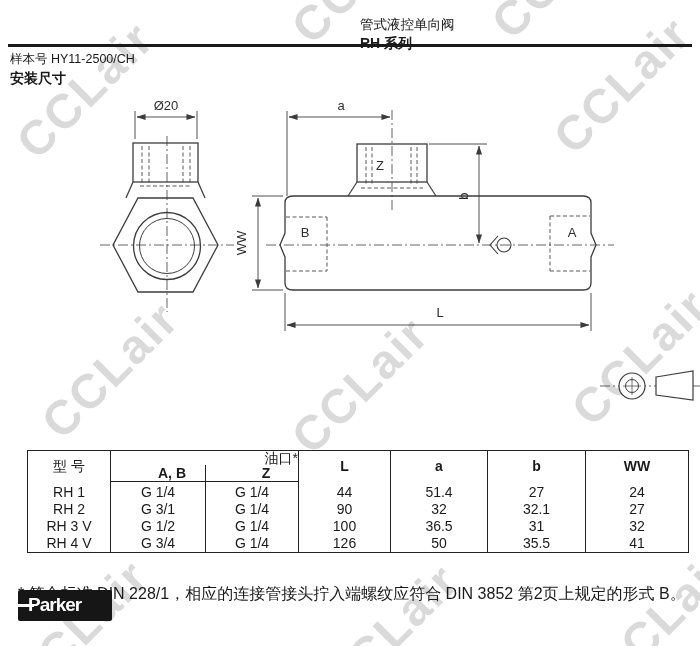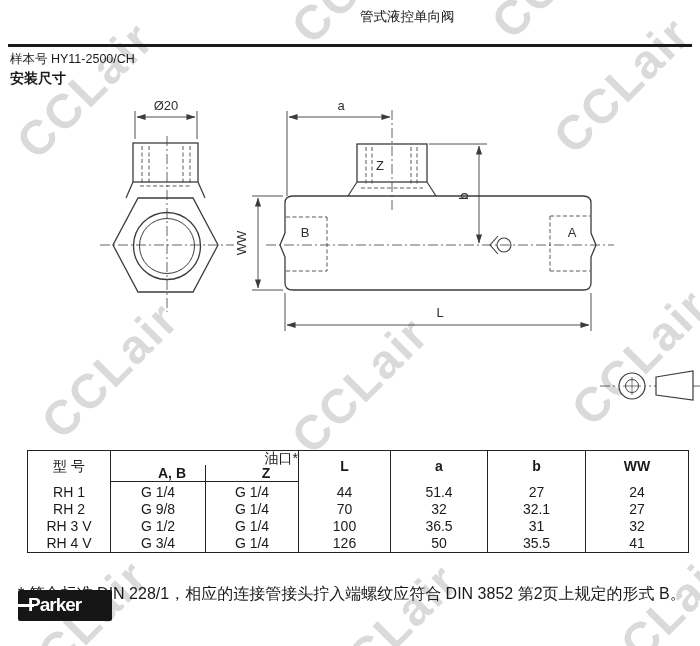--- a/index.html
+++ b/index.html
@@ -9,21 +9,21 @@
   }
   
   .wm-layer{position:absolute;inset:0;z-index:0;pointer-events:none;}
   .wm{
     position:absolute;font-weight:800;font-size:48px;letter-spacing:2px;
     color:#dadada;transform:translate(-50%,-50%) rotate(-45deg);white-space:nowrap;
   }
   
   .content{position:absolute;inset:0;z-index:2;}
   .hdr-left{position:absolute;left:10px;top:6px;margin-top:45px;}
-  .hdr-right{position:absolute;left:360px;top:8px;}
+  .hdr-right{position:absolute;left:360px;top:16px;}
   .hdr-line1{font-size:12.5px;line-height:17px;}
   .hdr-line2{font-size:14px;line-height:20px;font-weight:700;}
   .hdr-right .hdr-line1{font-size:13.5px;}
   .hdr-rule{position:absolute;left:8px;top:44px;width:684px;height:2.5px;background:#1a1a1a;}
   
   svg.drawing{position:absolute;left:0;top:0;z-index:1;}
   svg text{font-family:"Liberation Sans","DejaVu Sans",sans-serif;fill:#2e2e2e;}
   
   .dim-table{
     position:absolute;left:27px;top:450px;width:661px;z-index:2;
@@ -69,20 +69,21 @@
 </div>
 
 <div class="content">
 
   <div class="hdr-left">
     <div class="hdr-line1">样本号 HY11-2500/CH</div>
     <div class="hdr-line2">安装尺寸</div>
   </div>
   <div class="hdr-right">
     <div class="hdr-line1">管式液控单向阀</div>
+    <div class="hdr-line2">RH 系列</div>
   </div>
   <div class="hdr-rule"></div>
 
   <svg class="drawing" width="700" height="646" viewBox="0 0 700 646">
     <defs>
       <marker id="arw" viewBox="0 0 10 10" refX="9.5" refY="5" markerWidth="10" markerHeight="10" orient="auto-start-reverse">
         <path d="M0,1.6 L10,5 L0,8.4 Z" fill="#3c3c3c"></path>
       </marker>
     </defs>
 
@@ -205,23 +206,23 @@
         <td>RH 1</td>
         <td>G 1/4</td>
         <td>G 1/4</td>
         <td>44</td>
         <td>51.4</td>
         <td>27</td>
         <td>24</td>
       </tr>
       <tr>
         <td>RH 2</td>
-        <td>G 9/8</td>
-        <td>G 1/4</td>
-        <td>70</td>
+        <td>G 3/1</td>
+        <td>G 1/4</td>
+        <td>90</td>
         <td>32</td>
         <td>32.1</td>
         <td>27</td>
       </tr>
       <tr>
         <td>RH 3 V</td>
         <td>G 1/2</td>
         <td>G 1/4</td>
         <td>100</td>
         <td>36.5</td>

